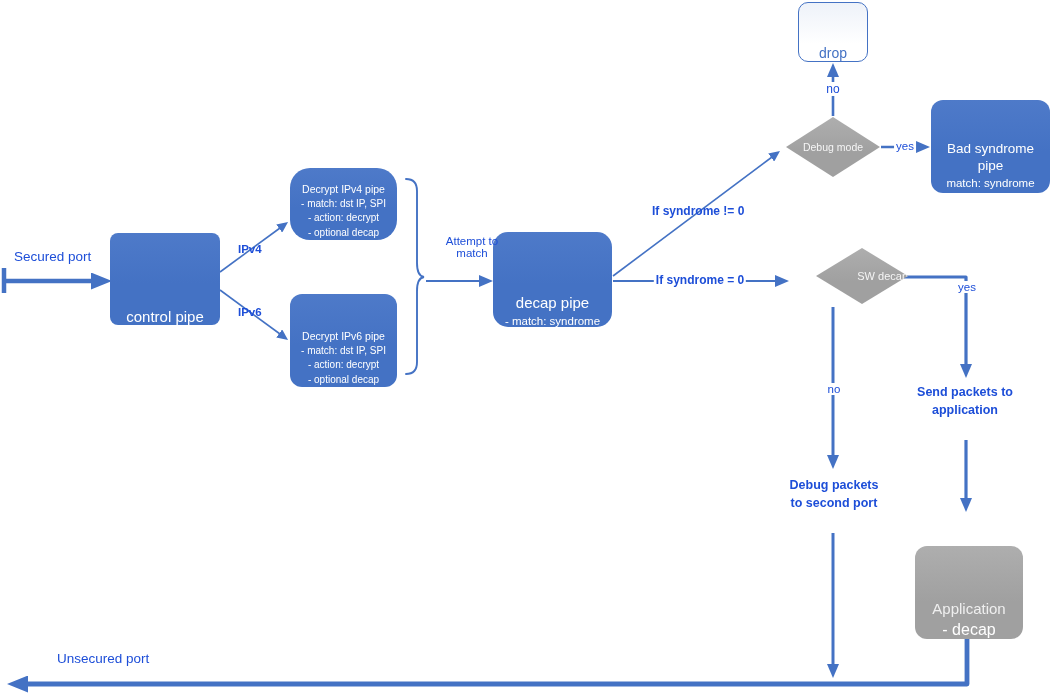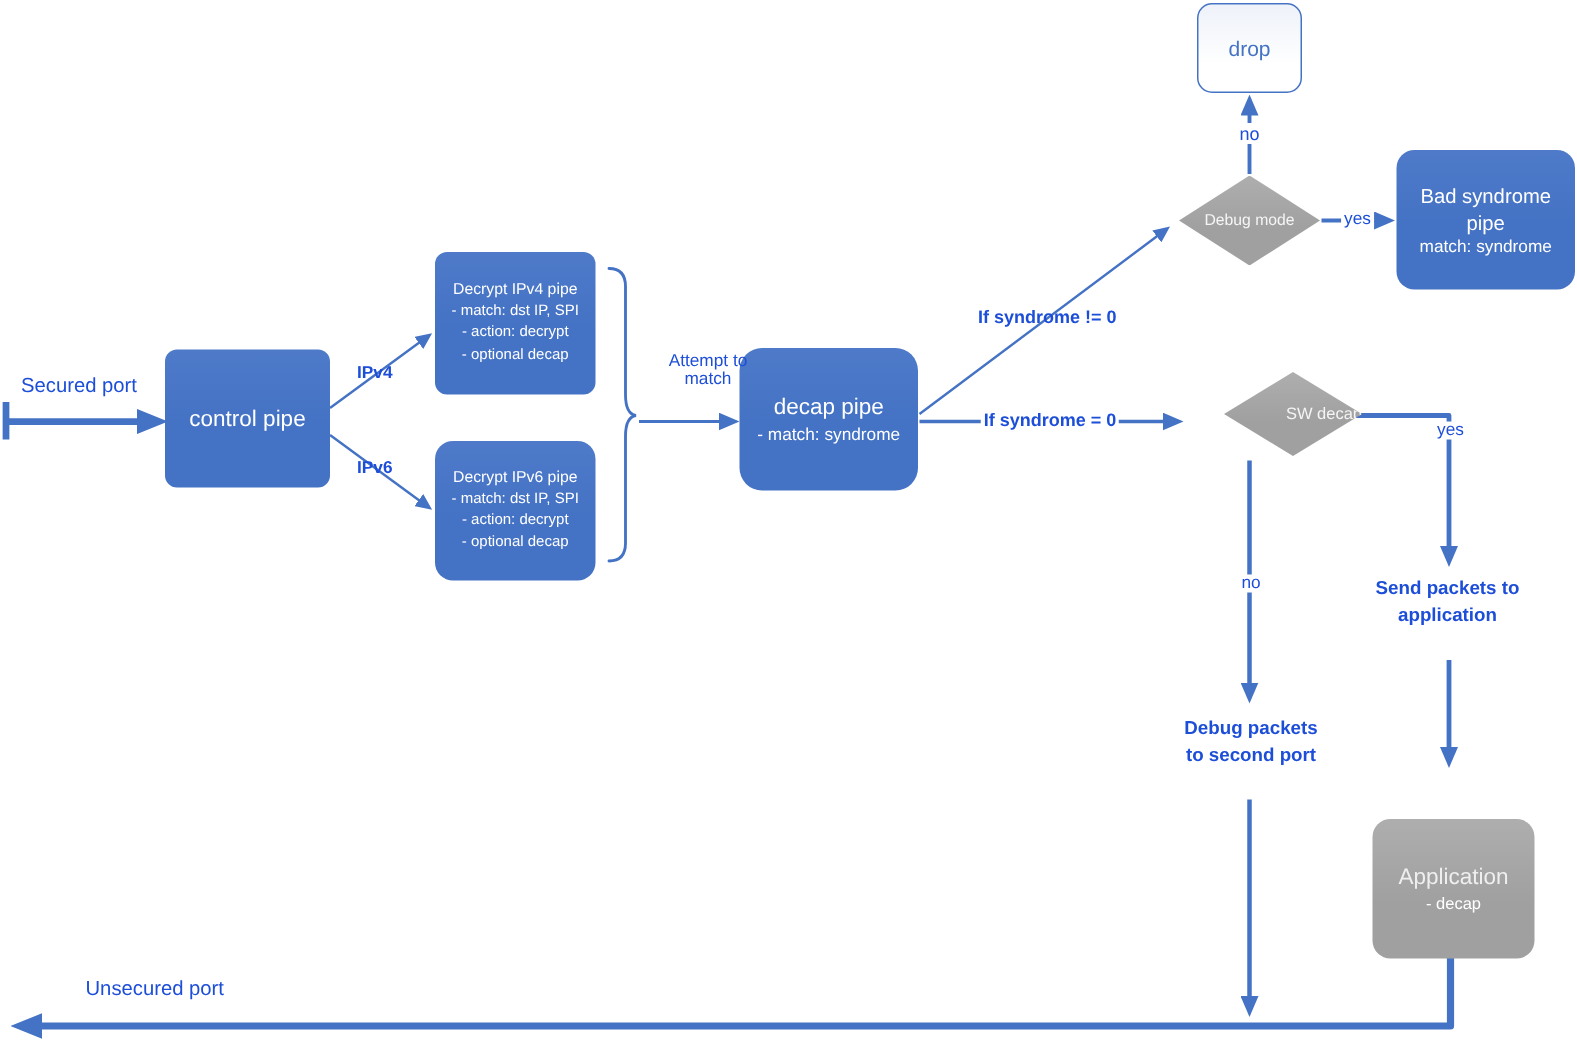--- a/index.html
+++ b/index.html
@@ -11,48 +11,48 @@
     font-family: "Liberation Sans", sans-serif;
     overflow: hidden;
   }
   svg.connectors { position: absolute; left: 0; top: 0; }
 
   .node {
     position: absolute;
     display: flex;
     flex-direction: column;
     align-items: center;
-    justify-content: center;
+    justify-content: flex-end;
     text-align: center;
     box-sizing: border-box;
     color: #ffffff;
   }
   .blue  { background: linear-gradient(180deg, #4e7ac9 0%, #4472c4 55%); }
   .gray  { background: linear-gradient(180deg, #aeaeae 0%, #a0a0a0 60%); }
 
   .drop-box {
     left: 798px; top: 2px; width: 70px; height: 60px;
     border: 1.6px solid #4472c4; border-radius: 10px;
     background: linear-gradient(180deg, #eef2f9 0%, #ffffff 70%);
     color: #4472c4; font-size: 14px;
   }
   .control-pipe { left: 110px; top: 233px; width: 110px; height: 92px; border-radius: 8px; font-size: 15px; }
-  .decrypt4 { left: 290px; top: 168px; width: 107px; height: 95px; border-radius: 8px; }
+  .decrypt4 { left: 290px; top: 168px; width: 107px; height: 72px; border-radius: 20px; }
   .decrypt6 { left: 290px; top: 294px; width: 107px; height: 93px; border-radius: 12px; }
   .decrypt4 .l0, .decrypt6 .l0 { font-size: 10.5px; margin-bottom: 2px; }
   .decrypt4 .li, .decrypt6 .li { font-size: 10px; line-height: 1.45; }
   .decap-pipe { left: 493px; top: 232px; width: 119px; height: 95px; border-radius: 15px; }
   .decap-pipe .title { font-size: 15px; margin-bottom: 4px; }
   .decap-pipe .sub { font-size: 11.5px; }
   .bad-syndrome { left: 931px; top: 100px; width: 119px; height: 93px; border-radius: 12px; padding: 4px 8px; }
   .bad-syndrome .title { font-size: 13.5px; line-height: 1.3; margin-bottom: 2px; }
   .bad-syndrome .sub { font-size: 11.5px; }
   .application { left: 915px; top: 513px; width: 108px; height: 93px; border-radius: 12px; color: #efefef; margin-top: 33px; }
   .application .title { font-size: 15px; margin-bottom: 4px; }
-  .application .sub { font-size: 11px; color: #ffffff; }
+  .application .sub { font-size: 16px; color: #ffffff; }
 
   .diamond {
     position: absolute;
     clip-path: polygon(50% 0%, 100% 50%, 50% 100%, 0% 50%);
     display: flex; align-items: center; justify-content: center;
     color: #f5f5f5;
   }
   .debug-diamond { left: 786px; top: 117px; width: 94px; height: 60px; font-size: 10.5px; }
   .sw-diamond    { left: 816px; top: 248px; width: 92px; height: 56px; font-size: 11px; align-items: flex-end; }
 

